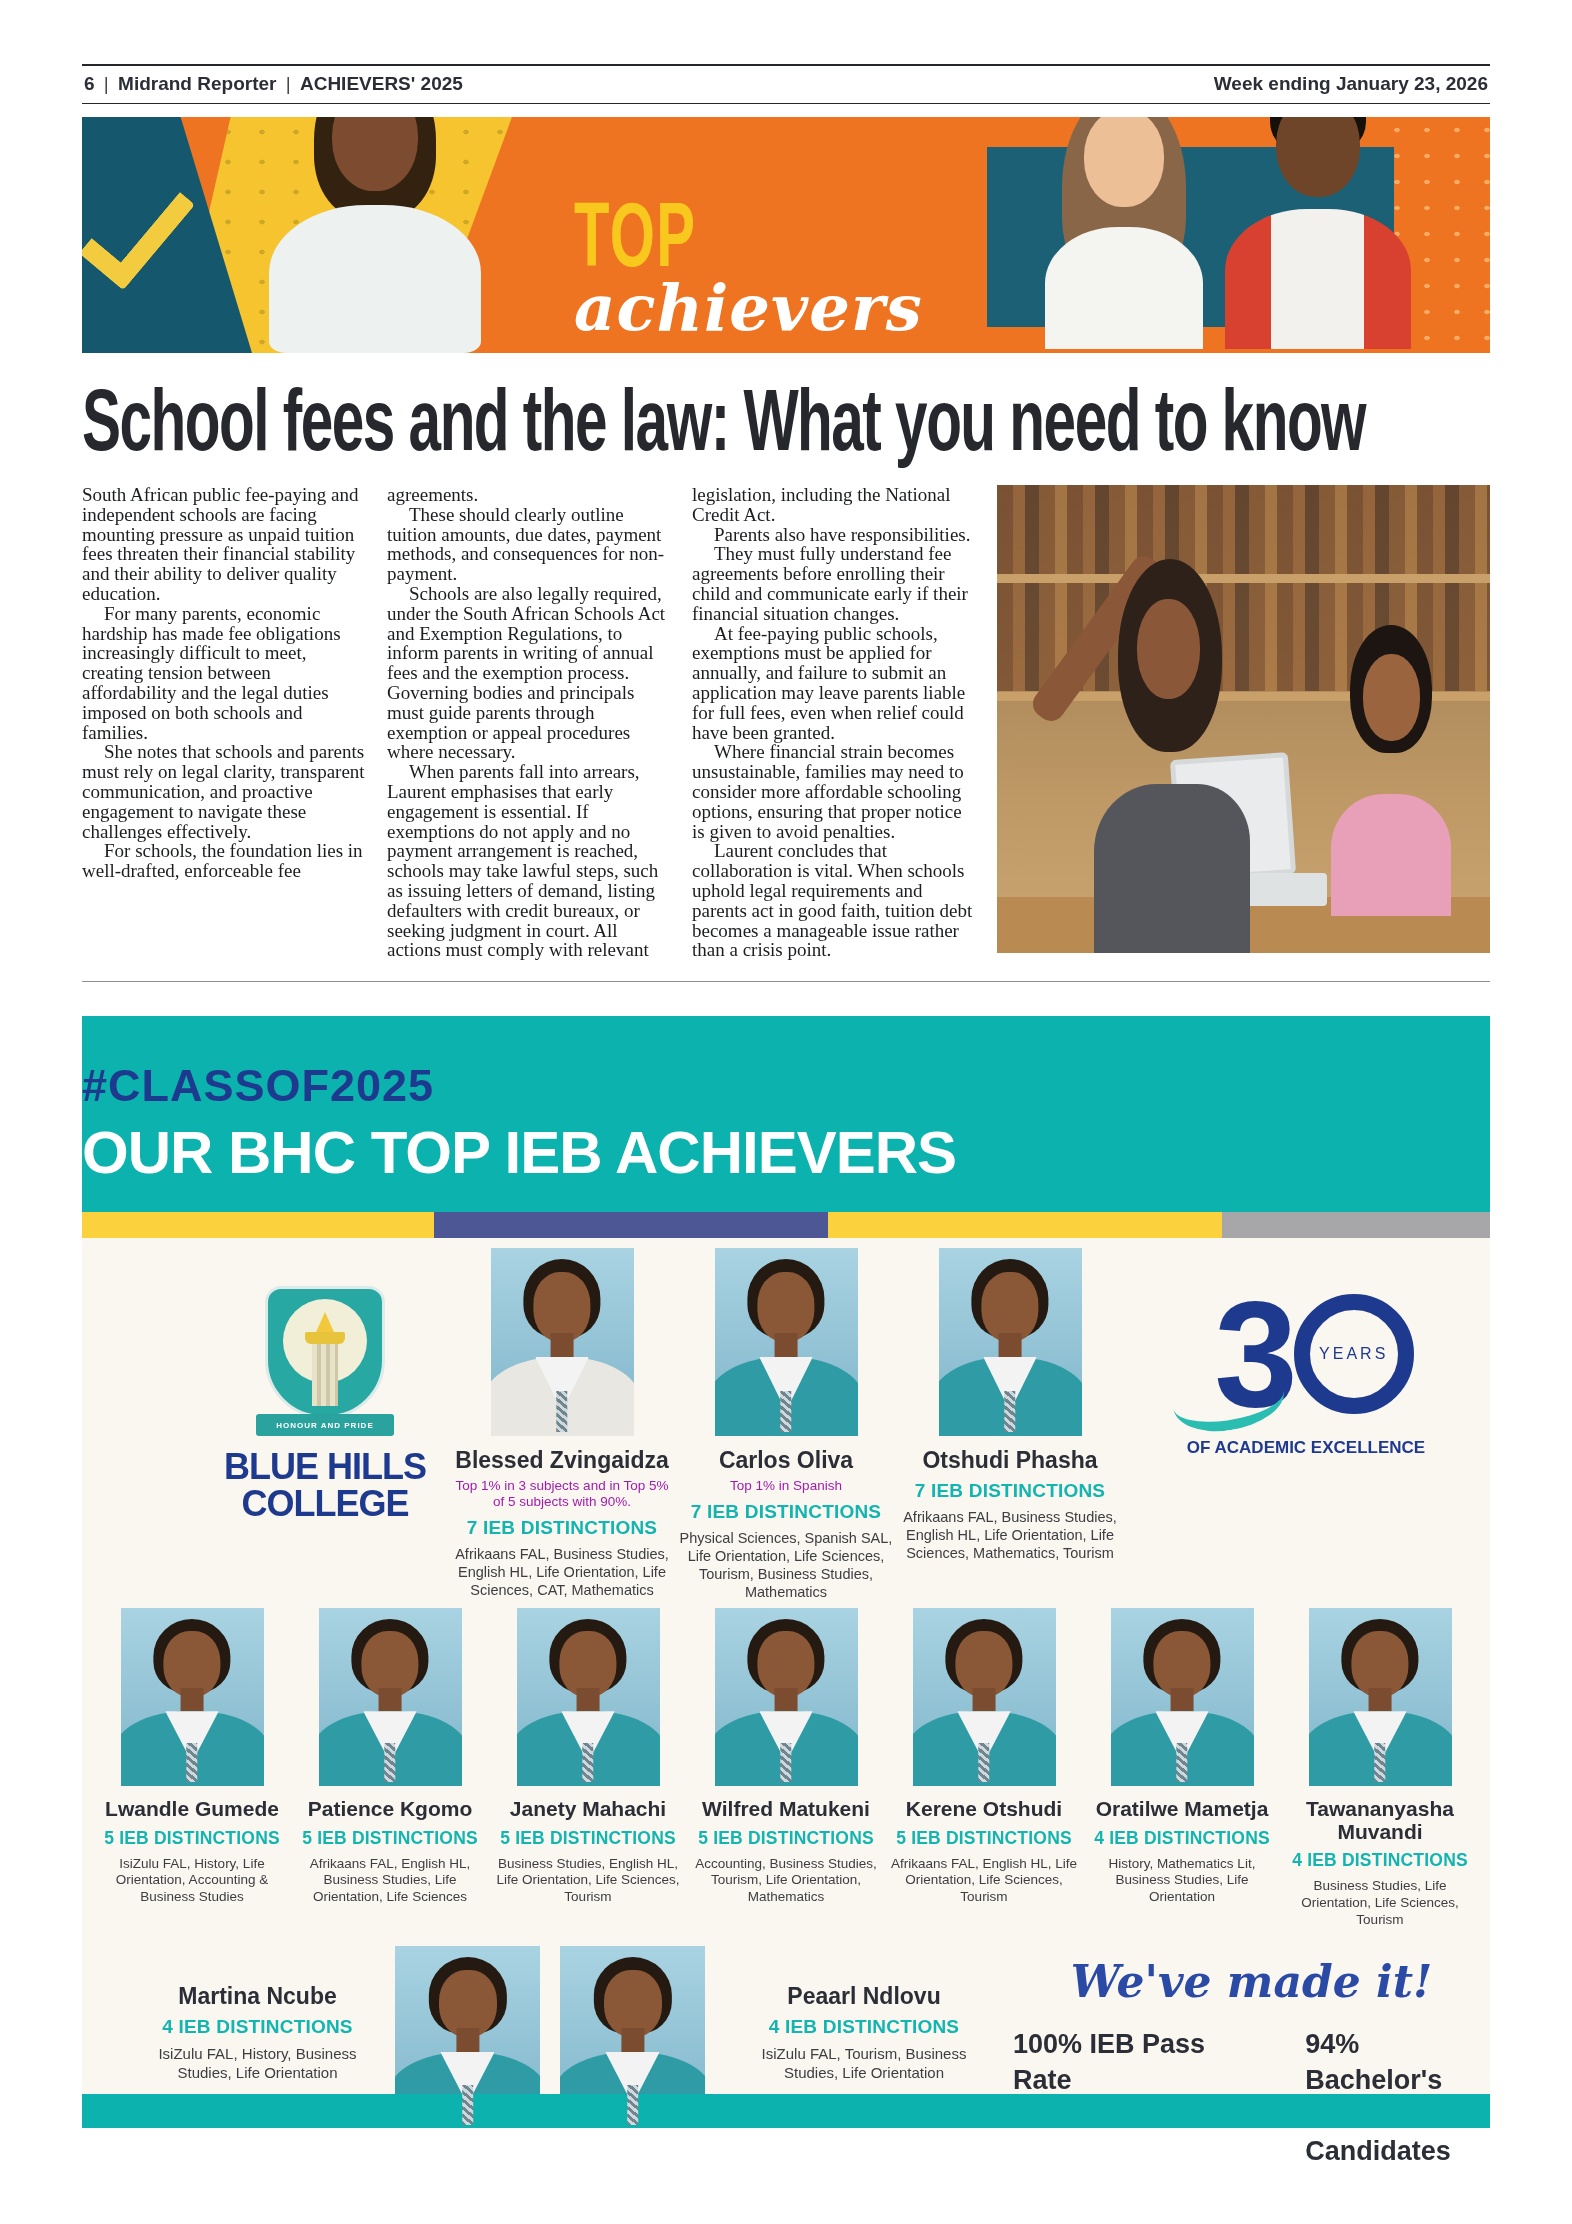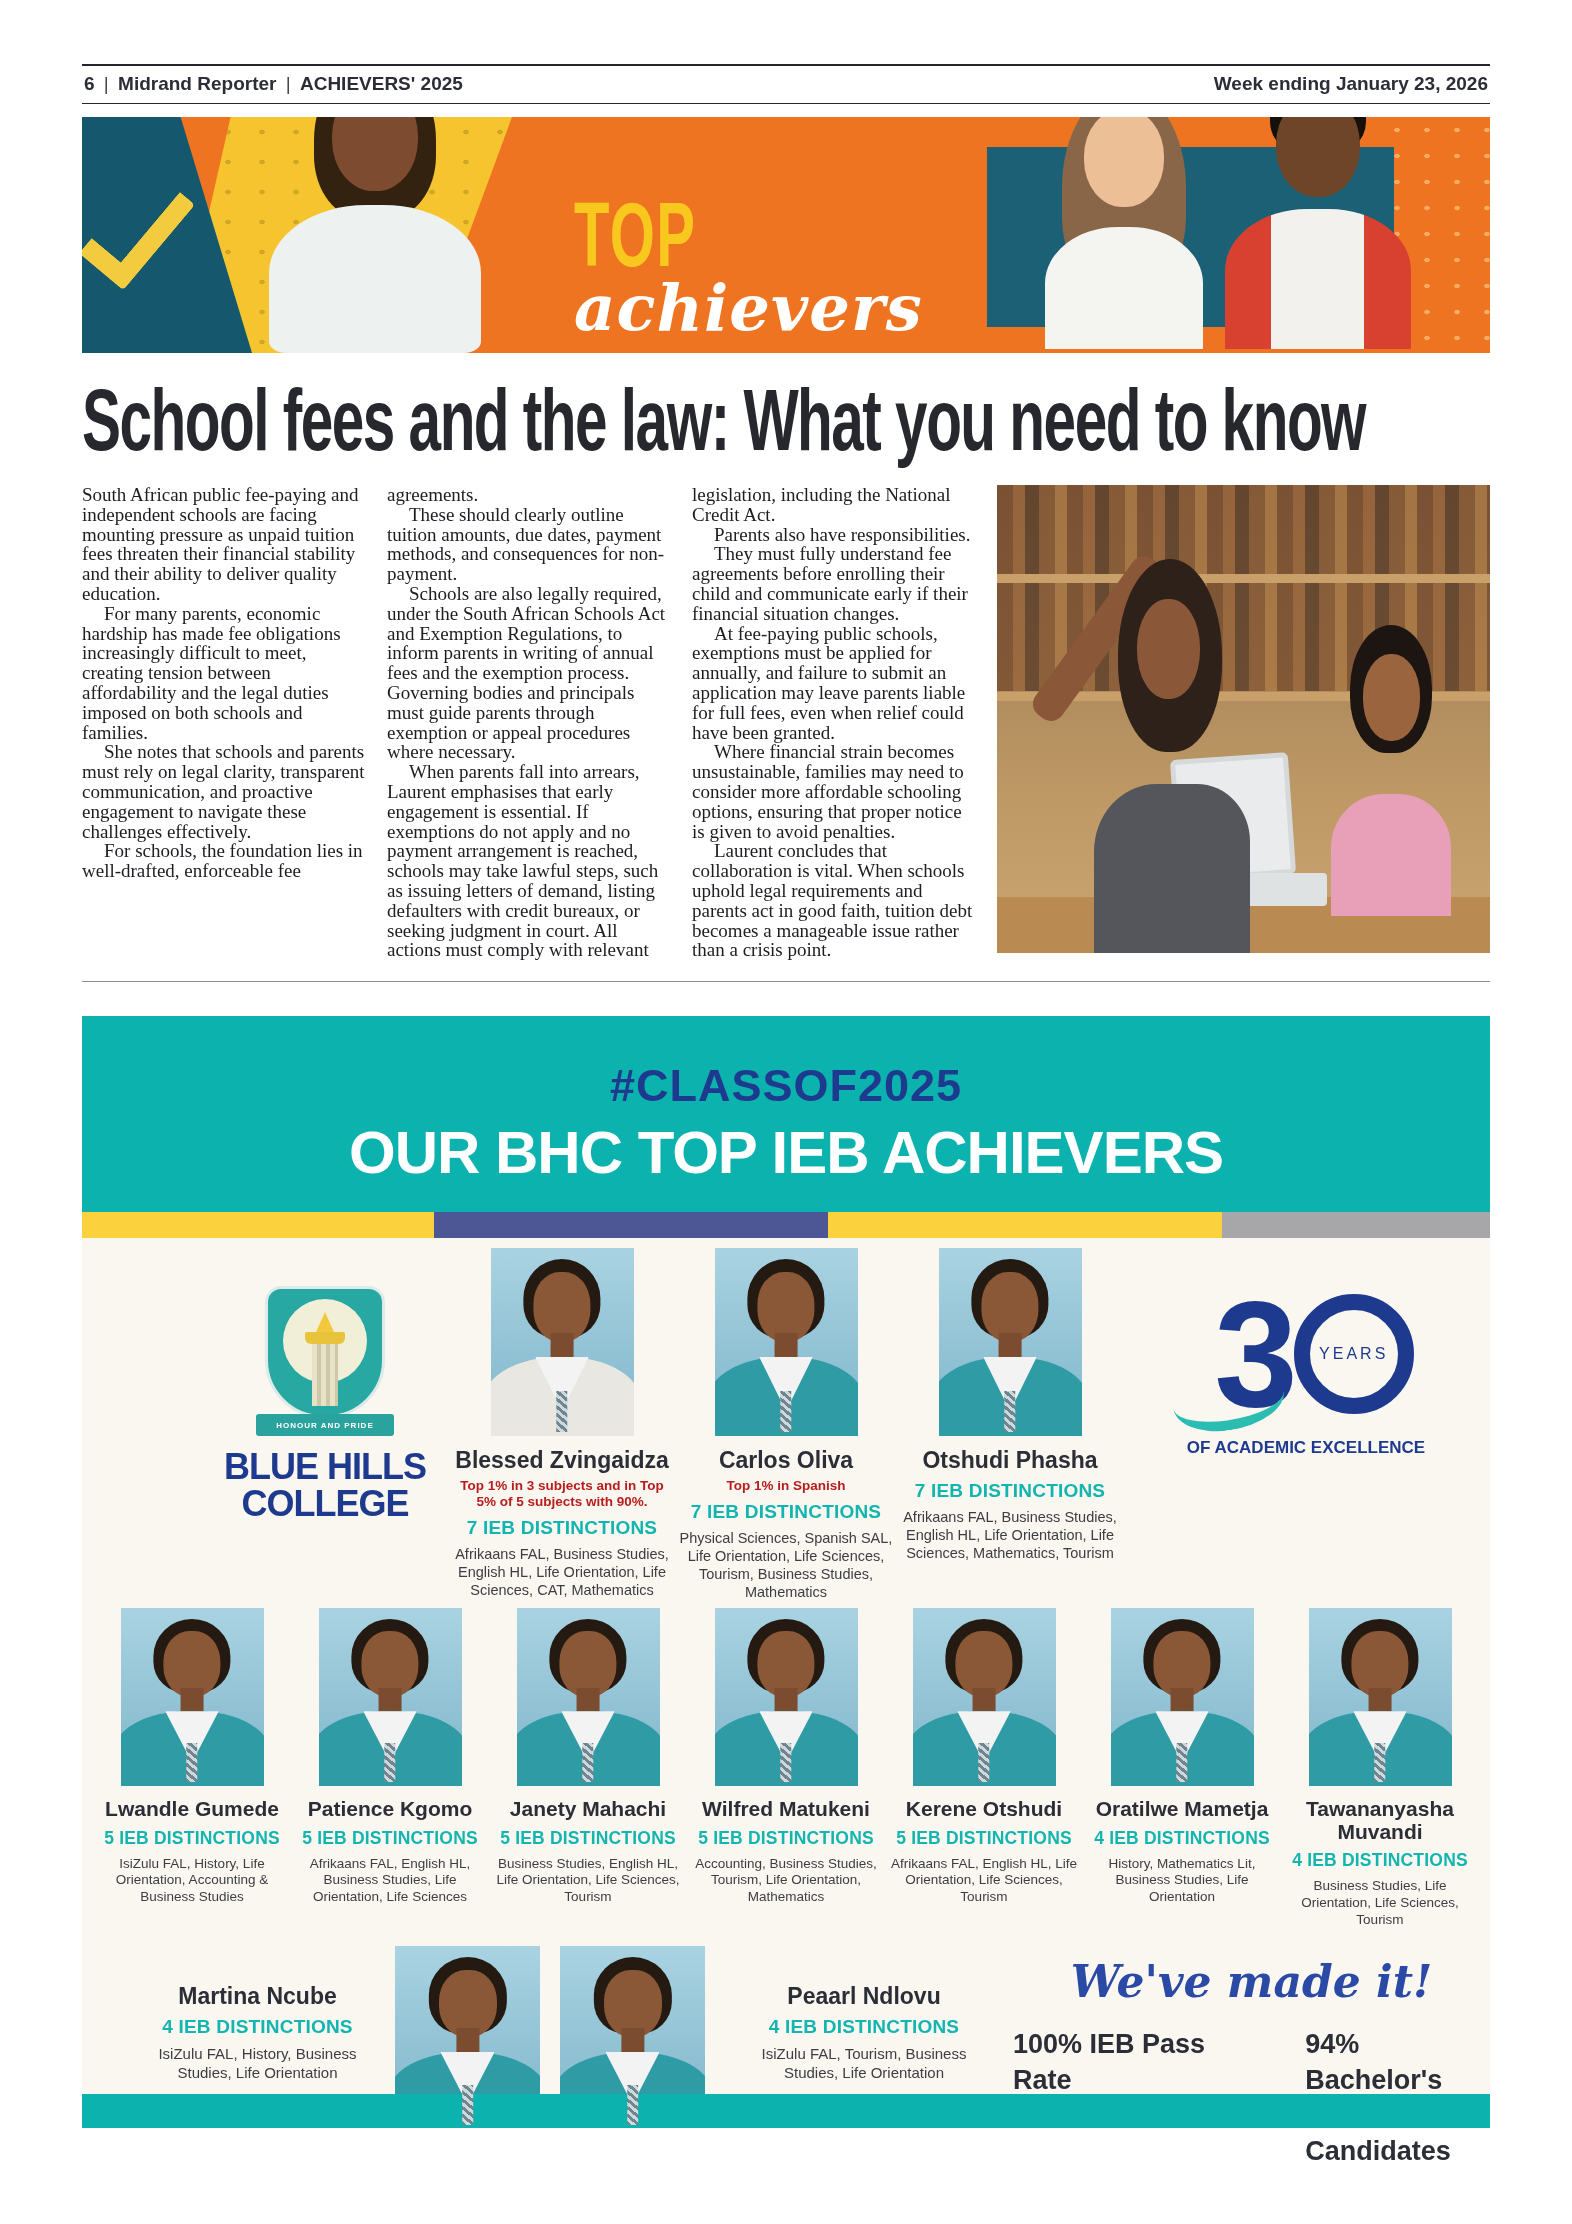--- a/index.html
+++ b/index.html
@@ -60,21 +60,21 @@
 .ph-mom .m-face{left:42%;top:12%;width:29%;height:25%;background:#8a5738;border-radius:48%}
 .ph-mom .m-torso{left:22%;bottom:0;width:72%;height:42%;background:#55565c;border-radius:40% 34% 0 0}
 .ph-kid{right:4%;bottom:8%;width:32%;height:62%}
 .ph-kid .k-hair{left:24%;top:0;width:52%;height:44%;background:#1d1511;border-radius:50% 50% 44% 44%}
 .ph-kid .k-face{left:32%;top:10%;width:36%;height:30%;background:#9a643e;border-radius:48%}
 .ph-kid .k-torso{left:12%;bottom:0;width:76%;height:42%;background:#e8a0b8;border-radius:44% 44% 0 0}
 .rule{border:none;border-top:1.5px solid #8f8f8f;margin-top:28px}
 
 
 .ad{margin-top:34px;position:relative;height:1112px}
-.ad-head{background:var(--c-accent_teal,#0cb2ae);height:196px;text-align:center;padding-top:44px}
+.ad-head{background:var(--c-accent_teal,#0cb2ae);height:196px;padding-top:44px}
 .ad-hashtag{font-size:45px;font-weight:bold;color:var(--c-navy,#20357f);letter-spacing:1px}
 .ad-title{font-size:60px;font-weight:bold;color:#fff;margin-top:6px;letter-spacing:-1px}
 .stripes{display:flex;height:26px}
 .stripes i{display:block;height:100%}
 .s1{width:25%;background:var(--c-stripe_yellow,#fbd23e)}
 .s2{width:28%;background:var(--c-stripe_navy,#4e5796)}
 .s3{width:28%;background:var(--c-stripe_yellow,#fbd23e)}
 .s4{width:19%;background:var(--c-stripe_gray,#a7a7a9)}
 .ad-body{background:var(--c-ad_bg,#faf6f0);position:absolute;top:222px;bottom:0;left:0;right:0}
 .ad-footerbar{position:absolute;bottom:0;left:0;right:0;height:34px;background:var(--c-accent_teal,#0cb2ae)}
@@ -102,21 +102,21 @@
 .crest-pillar{left:62px;top:58px;width:26px;height:62px;background:repeating-linear-gradient(90deg,#e8e2c8 0 5px,#cfc8a8 5px 9px)}
 .crest-ribbon{left:6px;bottom:2px;width:138px;height:22px;background:#2aa39e;color:#fff;font-size:8px;letter-spacing:1px;display:flex;align-items:center;justify-content:center;border-radius:3px;font-weight:bold}
 .college-name{margin-top:10px;font-size:36px;font-weight:bold;color:var(--c-navy,#1e3a8f);line-height:1.04;letter-spacing:-1px}
 .cards{display:flex}
 .card{text-align:center}
 .card-a{width:218px;margin:0 3px}
 .card-a .portrait{width:143px;height:188px;margin:0 auto}
 .card-b{width:192px}
 .card-b .portrait{width:143px;height:178px;margin:0 auto}
 .s-name{font-size:23px;font-weight:bold;margin-top:12px;line-height:1.08;color:#2b2e36}
-.s-highlight{font-size:13.5px;font-weight:bold;margin-top:5px;line-height:1.2;color:#b91c1c}
+.s-highlight{font-size:13.5px;font-weight:normal;margin-top:5px;line-height:1.2;color:#a21caf}
 .s-dist{font-size:19px;font-weight:bold;color:var(--c-distinction_teal,#12b5b0);margin-top:7px;letter-spacing:.2px}
 .s-subjects{font-size:14.5px;margin-top:7px;line-height:1.24;color:#3c3e42}
 .card-b .s-name{font-size:21px}
 .card-b .s-dist{font-size:17.5px}
 .card-b .s-subjects{font-size:13.5px}
 .card-c{width:100%;padding-top:26px}
 .card-c .s-name{font-size:23px}
 .card-c .s-dist{font-size:19px}
 .card-c .s-subjects{font-size:15px}
 .years{flex:1;text-align:center;margin-top:46px}

